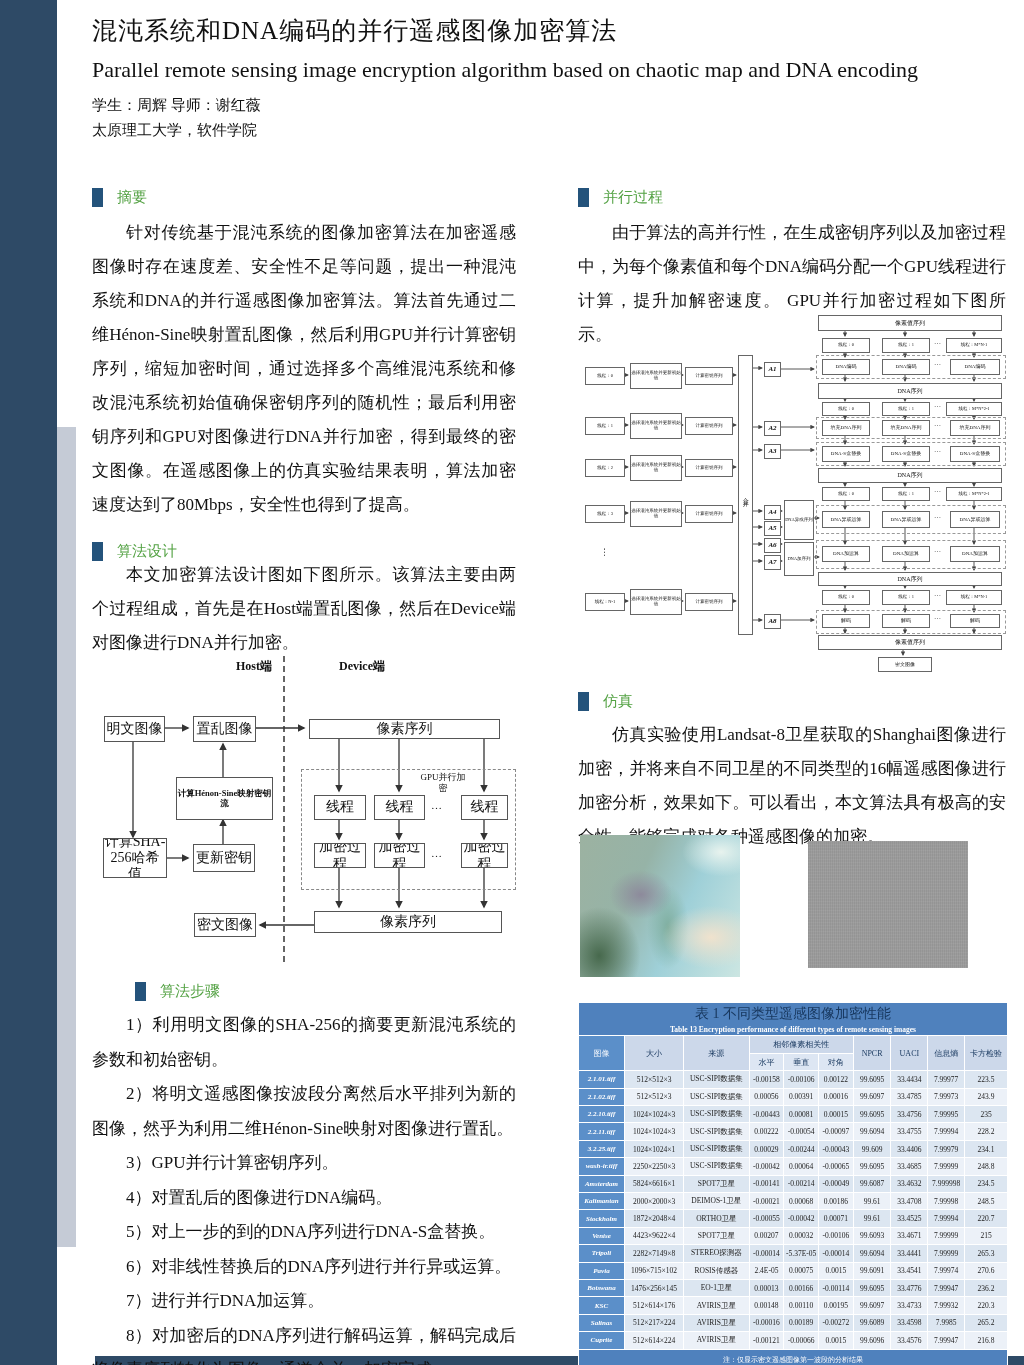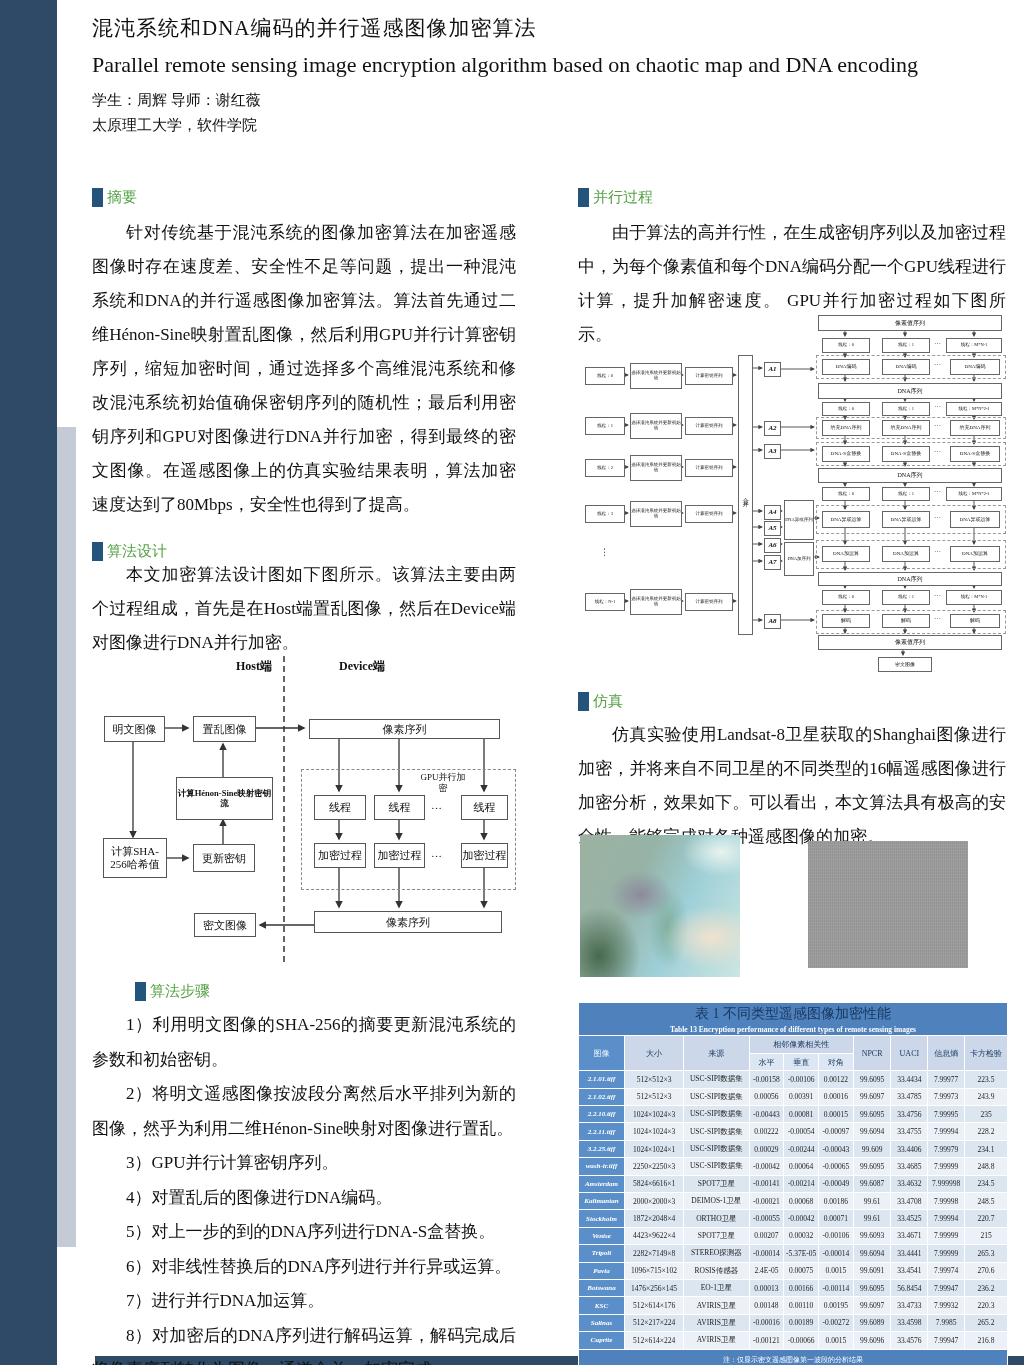--- a/index.html
+++ b/index.html
@@ -4,34 +4,34 @@
 <style>
   html,body{margin:0;padding:0;background:#e8e8e8;}
   .poster{position:relative;width:1024px;height:1365px;background:#fff;overflow:hidden;
           font-family:"Liberation Serif","DejaVu Serif",serif;color:#111;}
   .abs{position:absolute;}
   
   .strip-dark{left:0;top:0;width:57px;height:1365px;background:#2e4a66;}
   .strip-light{left:57px;top:427px;width:19px;height:820px;background:#c5cbd6;}
   .bottom-bar{left:95px;top:1356px;width:929px;height:9px;background:#2e4a66;}
   
-  .t-zh{font-size:21px;letter-spacing:1px;}
+  .t-zh{font-size:25px;letter-spacing:1px;}
   .t-en{font-size:22px;width:880px;line-height:1.4;margin-top:8px;}
   .t-auth{font-size:15px;margin-top:10px;}
   .t-aff{font-size:15px;margin-top:6px;}
   
-  .sec{display:flex;align-items:center;gap:4px;}
+  .sec{display:flex;align-items:center;gap:14px;}
   .sqr{width:11px;height:19px;background:#24537b;display:inline-block;}
   .sec-t{color:#54a244;font-size:15px;}
   
   .body-p{margin:0;font-size:17px;line-height:34px;text-align:justify;text-indent:2em;}
   .steps p{margin:0;font-size:17px;line-height:34.5px;text-align:justify;text-indent:2em;}
   
   .fc-box{position:absolute;border:1px solid #555;background:#fff;display:flex;align-items:center;
-          justify-content:center;text-align:center;font-size:11px;line-height:1.15;overflow:hidden;}
+          justify-content:center;text-align:center;font-size:14px;line-height:1.15;overflow:hidden;}
   .fc-lbl{position:absolute;font-weight:bold;font-size:12px;}
   .fc-dots{position:absolute;font-size:11px;}
   .fc-dash{position:absolute;border:1px dashed #888;}
   .fc-gpulbl{position:absolute;font-size:9px;text-align:center;line-height:1.2;}
   .g-box{position:absolute;border:1px solid #666;background:#fff;display:flex;align-items:center;
          justify-content:center;text-align:center;font-size:4.5px;line-height:1.1;overflow:hidden;}
   .g-op{font-size:5px;}
   .g-long{font-size:6px;}
   .g-dash{position:absolute;border:1px dashed #999;}
   .g-dots{position:absolute;font-size:7px;line-height:1;}
@@ -528,21 +528,21 @@
             <td>270.6</td>
           </tr>
           <tr>
             <td class="rowhead">Botswana</td>
             <td>1476×256×145</td>
             <td>EO-1卫星</td>
             <td>0.00013</td>
             <td>0.00166</td>
             <td>-0.00114</td>
             <td>99.6095</td>
-            <td>56.8454</td>
+            <td>33.4776</td>
             <td>7.99947</td>
             <td>236.2</td>
           </tr>
           <tr>
             <td class="rowhead">KSC</td>
             <td>512×614×176</td>
             <td>AVIRIS卫星</td>
             <td>0.00148</td>
             <td>0.00110</td>
             <td>0.00195</td>

